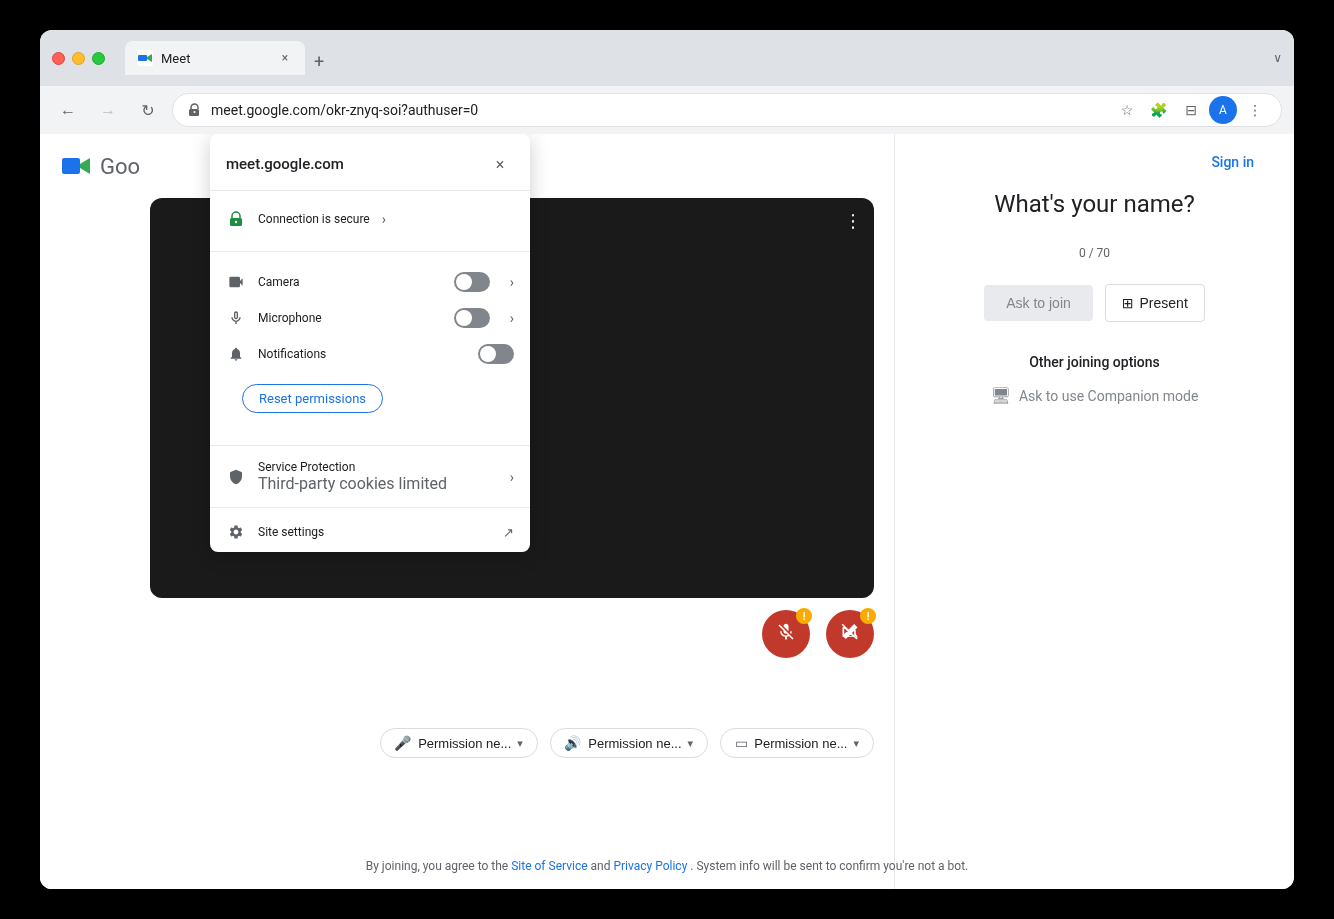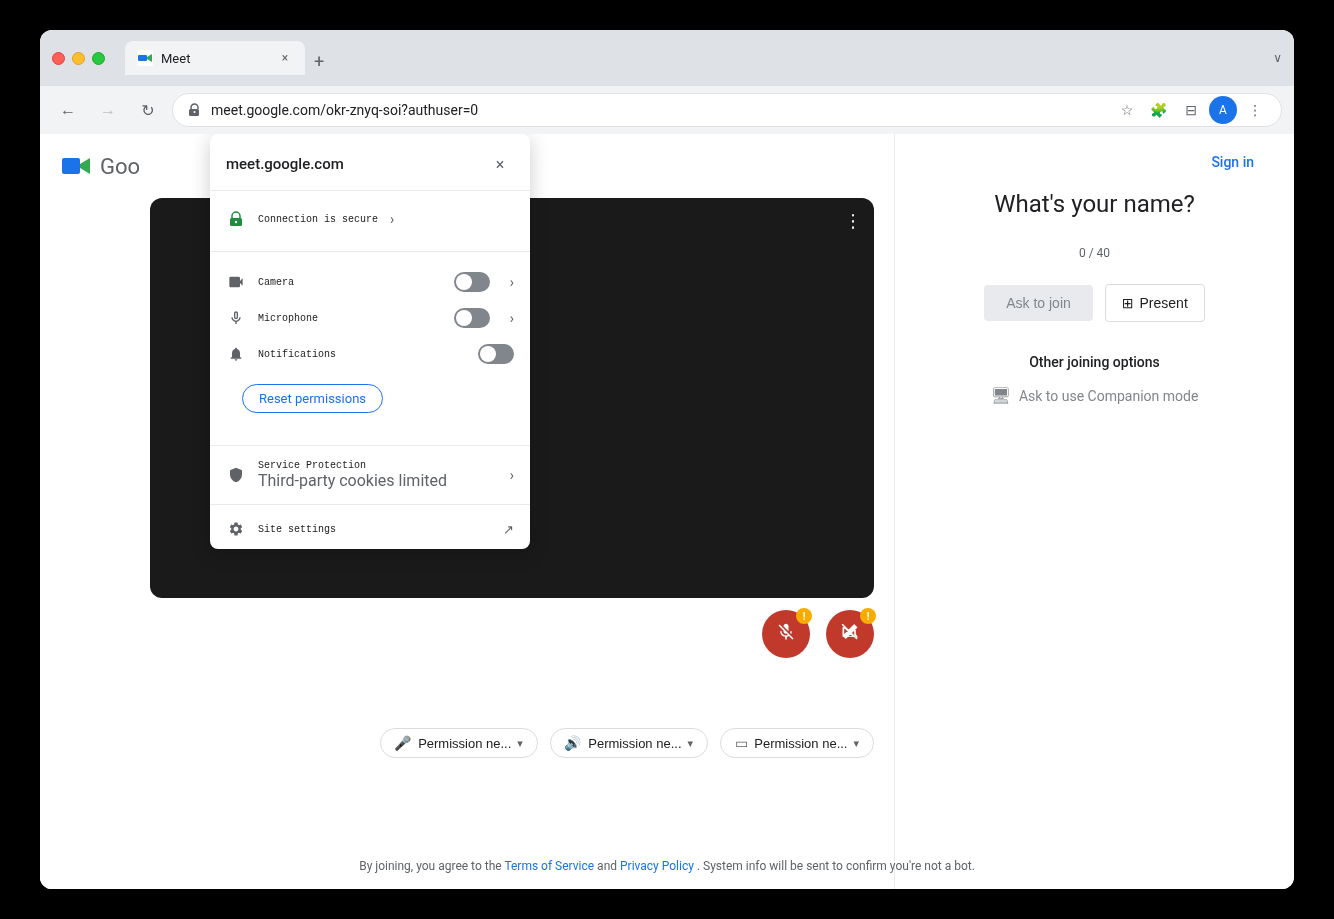--- a/index.html
+++ b/index.html
@@ -458,23 +458,22 @@
       display: flex;
       align-items: center;
       justify-content: center;
       color: #5f6368;
       font-size: 16px;
     }
     .popup-row-content {
       flex: 1;
     }
     .popup-row-label {
-      font-size: 10px;
-      color: #202124;
-      font-family: Liberation Mono, monospace;
+      font-size: 12px;
+      color: #202124;
     }
     .popup-row-sublabel {
       font-size: 16px;
       color: #5f6368;
     }
     .popup-row-arrow {
       color: #5f6368;
       font-size: 14px;
     }
     .popup-divider {
@@ -619,33 +618,33 @@
         </button>
         <button class="perm-btn">
           <span class="perm-btn-icon">▭</span>
           <span>Permission ne...</span>
           <span class="perm-btn-arrow">▾</span>
         </button>
       </div>
 
       <div class="page-footer">
         <span>By joining, you agree to the </span>
-        <a class="footer-link">Terms of Service</a>
+        <a class="footer-link">Site of Service</a>
         <span> and </span>
         <a class="footer-link">Privacy Policy</a>
         <span>. System info will be sent to confirm you're not a bot.</span>
       </div>
     </div>
 
     <div class="join-panel">
       <div class="join-header">
         <a class="sign-in-link">Sign in</a>
       </div>
       <h2 class="join-title">What's your name?</h2>
-      <div class="char-count">0 / 40</div>
+      <div class="char-count">0 / 70</div>
       <div class="action-buttons">
         <button class="ask-join-btn">Ask to join</button>
         <button class="present-btn">
           <span>⊞</span>
           <span>Present</span>
         </button>
       </div>
       <div class="other-options">Other joining options</div>
       <div class="companion-mode">
         <span class="companion-icon">🖥</span>

